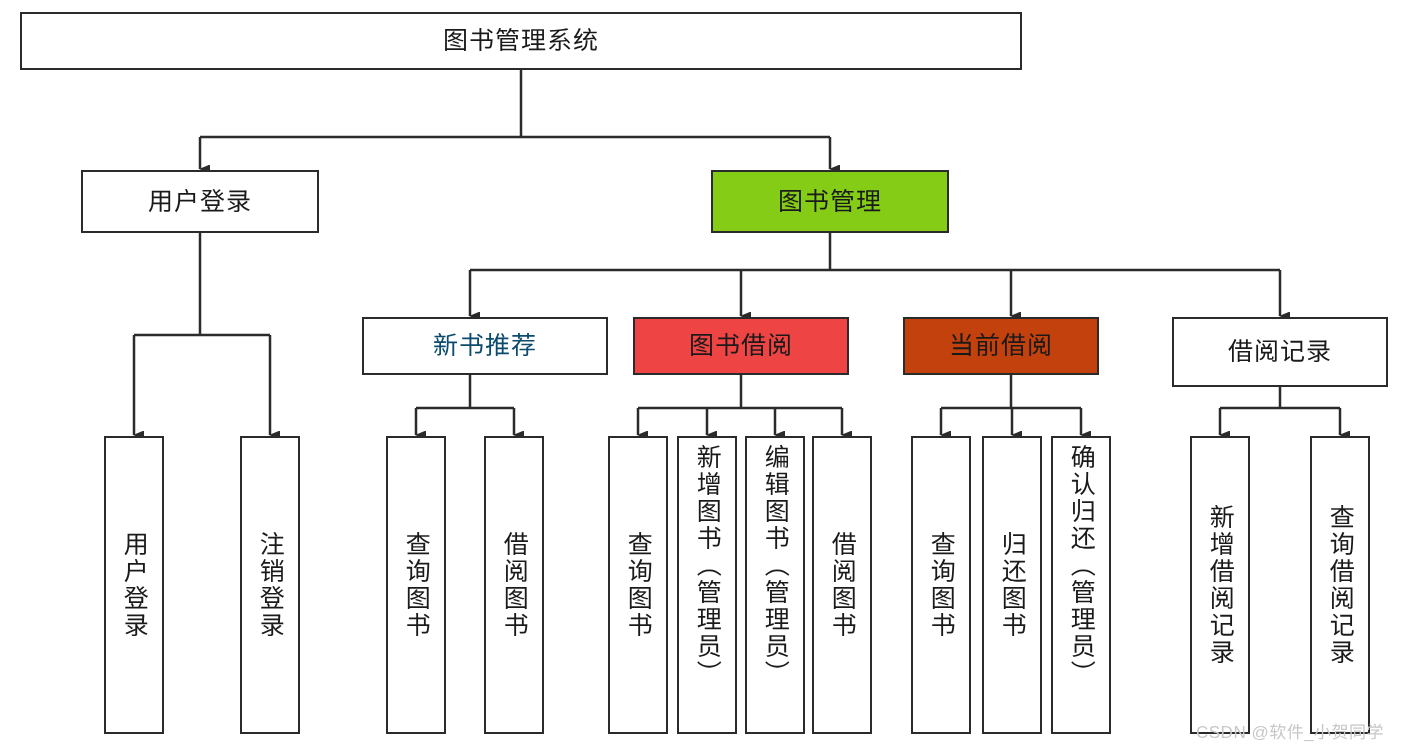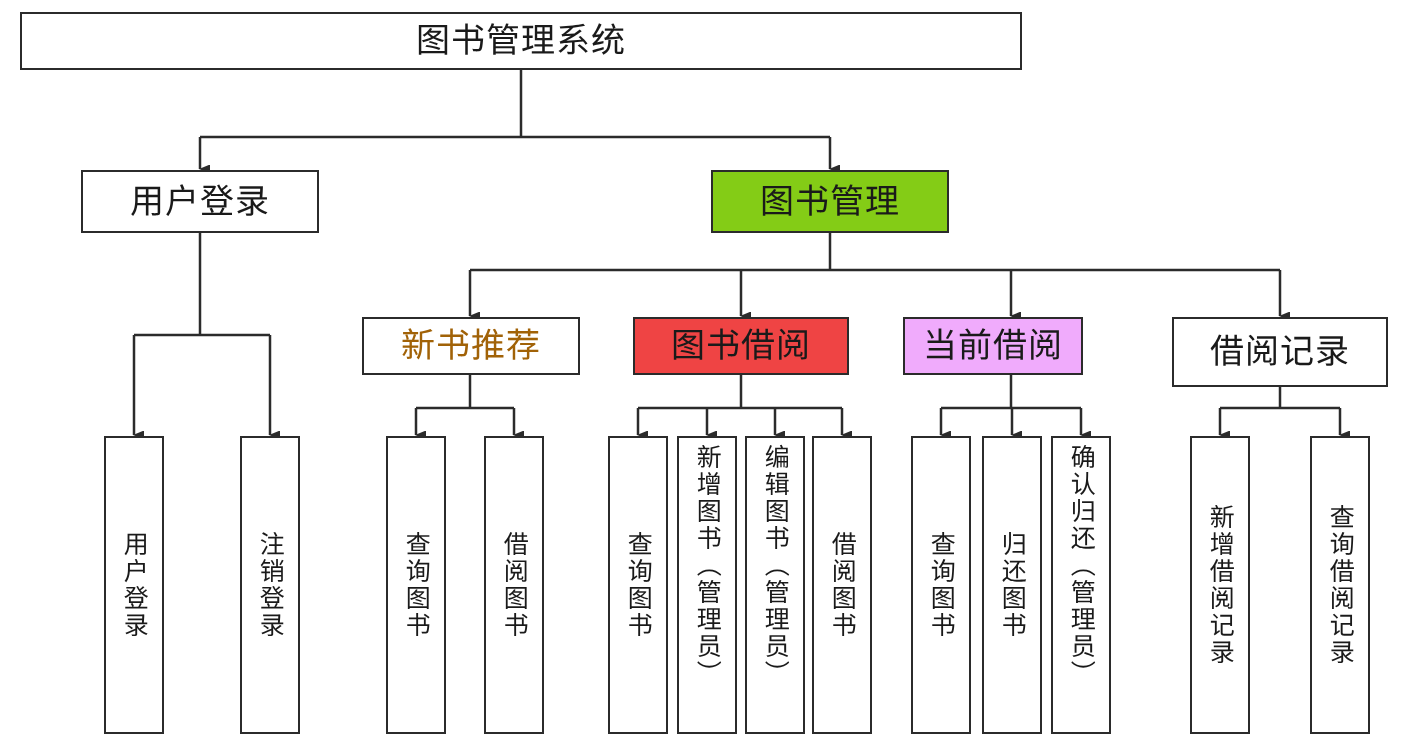--- a/index.html
+++ b/index.html
@@ -15,21 +15,21 @@
     position:absolute;
     background:#ffffff;
     border:2px solid #2b2b2b;
     box-sizing:border-box;
     display:flex;
     align-items:center;
     justify-content:center;
     color:#1a1a1a;
   }
   .node.horizontal{
-    font-size:34px;
+    font-size:25px;
     letter-spacing:1px;
     line-height:1.1;
   }
   .node.vertical{
     align-items:flex-start;
     justify-content:center;
     padding-top:6px;
   }
   .node.vertical .vlabel{
     writing-mode:vertical-rl;
@@ -96,23 +96,23 @@
         <line x1="1280" y1="375" x2="1280" y2="408" stroke="#2b2b2b" stroke-width="2.5"></line>
         <line x1="1220" y1="408" x2="1340" y2="408" stroke="#2b2b2b" stroke-width="2.5"></line>
         <line x1="1220" y1="408" x2="1220" y2="435" stroke="#2b2b2b" stroke-width="2.5" marker-end="url(#arrowhead)"></line>
         <line x1="1340" y1="408" x2="1340" y2="435" stroke="#2b2b2b" stroke-width="2.5" marker-end="url(#arrowhead)"></line>
       </g>
   </svg>
   <div id="node-layer">
       <div class="node horizontal" style="left: 20px; top: 12px; width: 1002px; height: 58px; border-color: rgb(43, 43, 43); background: rgb(255, 255, 255); color: rgb(26, 26, 26);">图书管理系统</div>
       <div class="node horizontal" style="left: 81px; top: 170px; width: 238px; height: 63px; border-color: rgb(43, 43, 43); background: rgb(255, 255, 255); color: rgb(26, 26, 26);">用户登录</div>
       <div class="node horizontal" style="left: 711px; top: 170px; width: 238px; height: 63px; border-color: rgb(43, 43, 43); background: #84cc16; color: rgb(26, 26, 26);">图书管理</div>
-      <div class="node horizontal" style="left: 362px; top: 317px; width: 218px; height: 58px; border-color: rgb(43, 43, 43); background: rgb(255, 255, 255); color: #a16207;">新书推荐</div>
+      <div class="node horizontal" style="left: 362px; top: 317px; width: 246px; height: 58px; border-color: rgb(43, 43, 43); background: rgb(255, 255, 255); color: #0c4a6e;">新书推荐</div>
       <div class="node horizontal" style="left: 633px; top: 317px; width: 216px; height: 58px; border-color: rgb(43, 43, 43); background: #ef4444; color: rgb(26, 26, 26);">图书借阅</div>
-      <div class="node horizontal" style="left: 903px; top: 317px; width: 180px; height: 58px; border-color: rgb(43, 43, 43); background: #f0abfc; color: rgb(26, 26, 26);">当前借阅</div>
+      <div class="node horizontal" style="left: 903px; top: 317px; width: 196px; height: 58px; border-color: rgb(43, 43, 43); background: #c2410c; color: rgb(26, 26, 26);">当前借阅</div>
       <div class="node horizontal" style="left: 1172px; top: 317px; width: 216px; height: 70px; border-color: rgb(43, 43, 43); background: rgb(255, 255, 255); color: rgb(26, 26, 26);">借阅记录</div>
       <div class="node vertical centered" style="left: 104px; top: 436px; width: 60px; height: 298px; border-color: rgb(43, 43, 43); background: rgb(255, 255, 255); color: rgb(26, 26, 26);">
         <span class="vlabel">用户登录</span>
       </div>
       <div class="node vertical centered" style="left: 240px; top: 436px; width: 60px; height: 298px; border-color: rgb(43, 43, 43); background: rgb(255, 255, 255); color: rgb(26, 26, 26);">
         <span class="vlabel">注销登录</span>
       </div>
       <div class="node vertical centered" style="left: 386px; top: 436px; width: 60px; height: 298px; border-color: rgb(43, 43, 43); background: rgb(255, 255, 255); color: rgb(26, 26, 26);">
         <span class="vlabel">查询图书</span>
       </div>
@@ -140,13 +140,14 @@
       <div class="node vertical" style="left: 1051px; top: 436px; width: 60px; height: 298px; border-color: rgb(43, 43, 43); background: rgb(255, 255, 255); color: rgb(26, 26, 26);">
         <span class="vlabel">确认归还（管理员）</span>
       </div>
       <div class="node vertical centered" style="left: 1190px; top: 436px; width: 60px; height: 298px; border-color: rgb(43, 43, 43); background: rgb(255, 255, 255); color: rgb(26, 26, 26);">
         <span class="vlabel">新增借阅记录</span>
       </div>
       <div class="node vertical centered" style="left: 1310px; top: 436px; width: 60px; height: 298px; border-color: rgb(43, 43, 43); background: rgb(255, 255, 255); color: rgb(26, 26, 26);">
         <span class="vlabel">查询借阅记录</span>
       </div>
     </div>
+  <div class="watermark" style="left: 1196px; top: 718px; color: rgb(200, 200, 200);">CSDN @软件_小贺同学</div>
 </div>
 
 </body></html>

